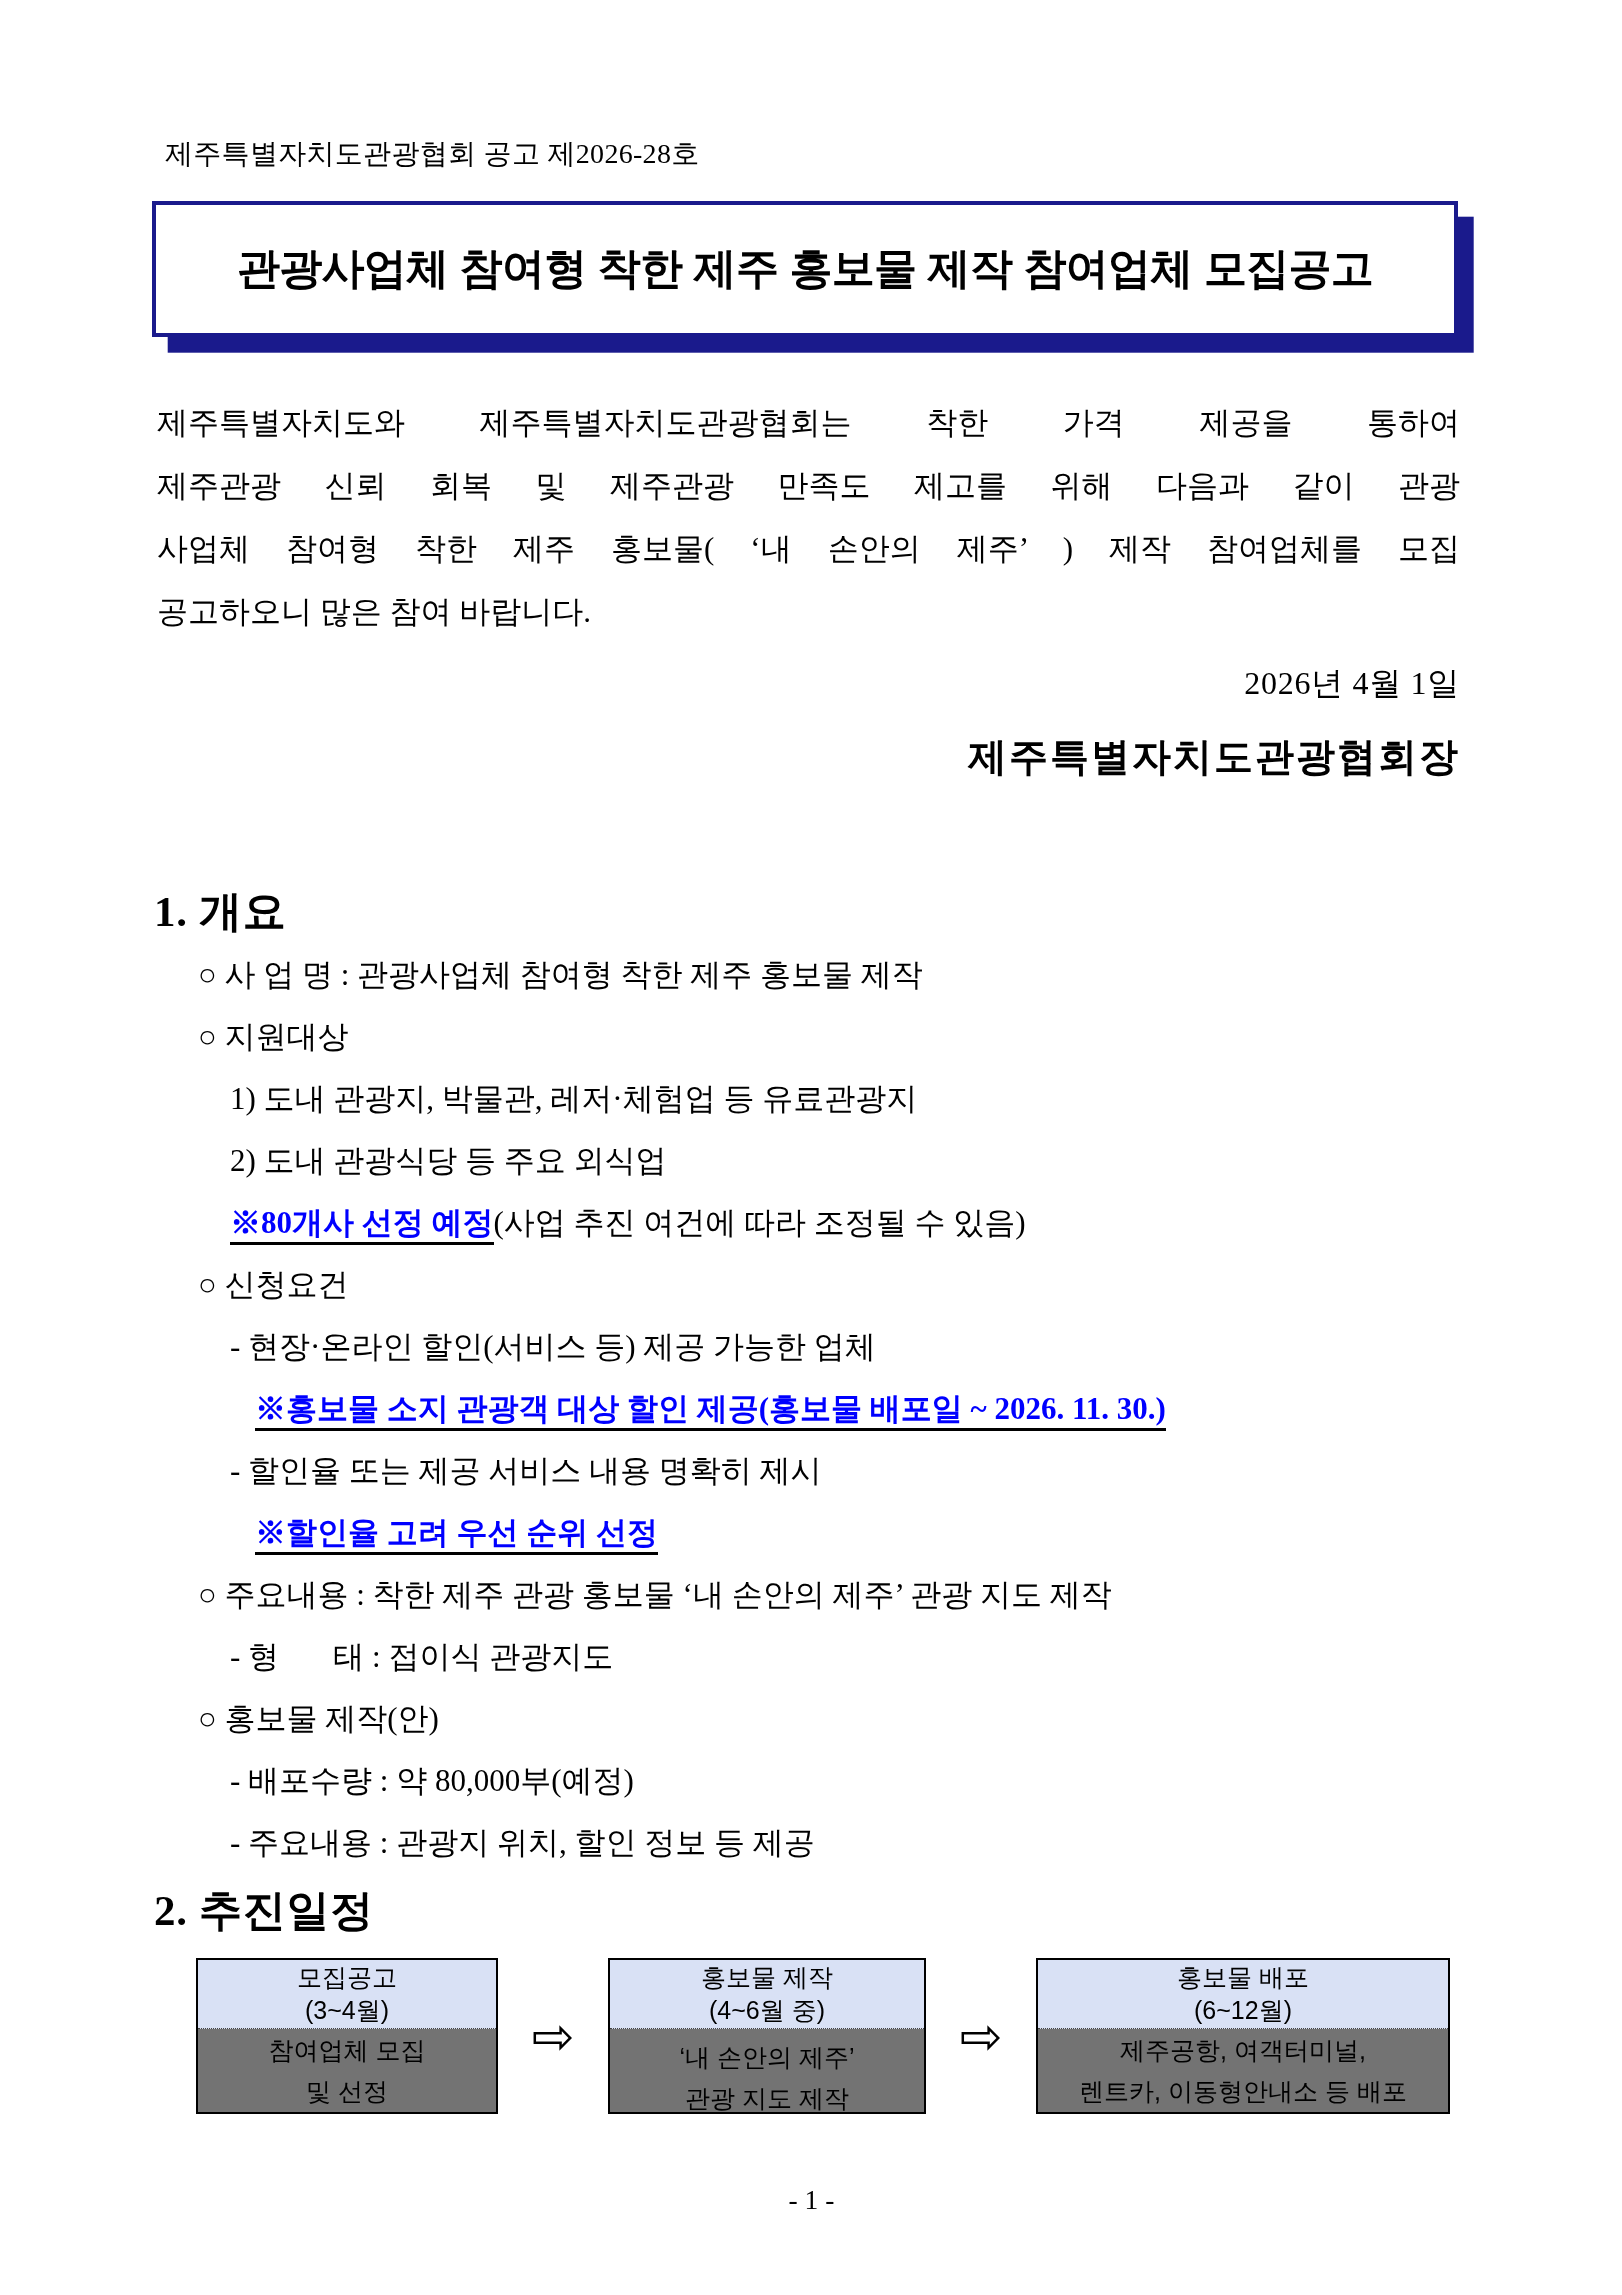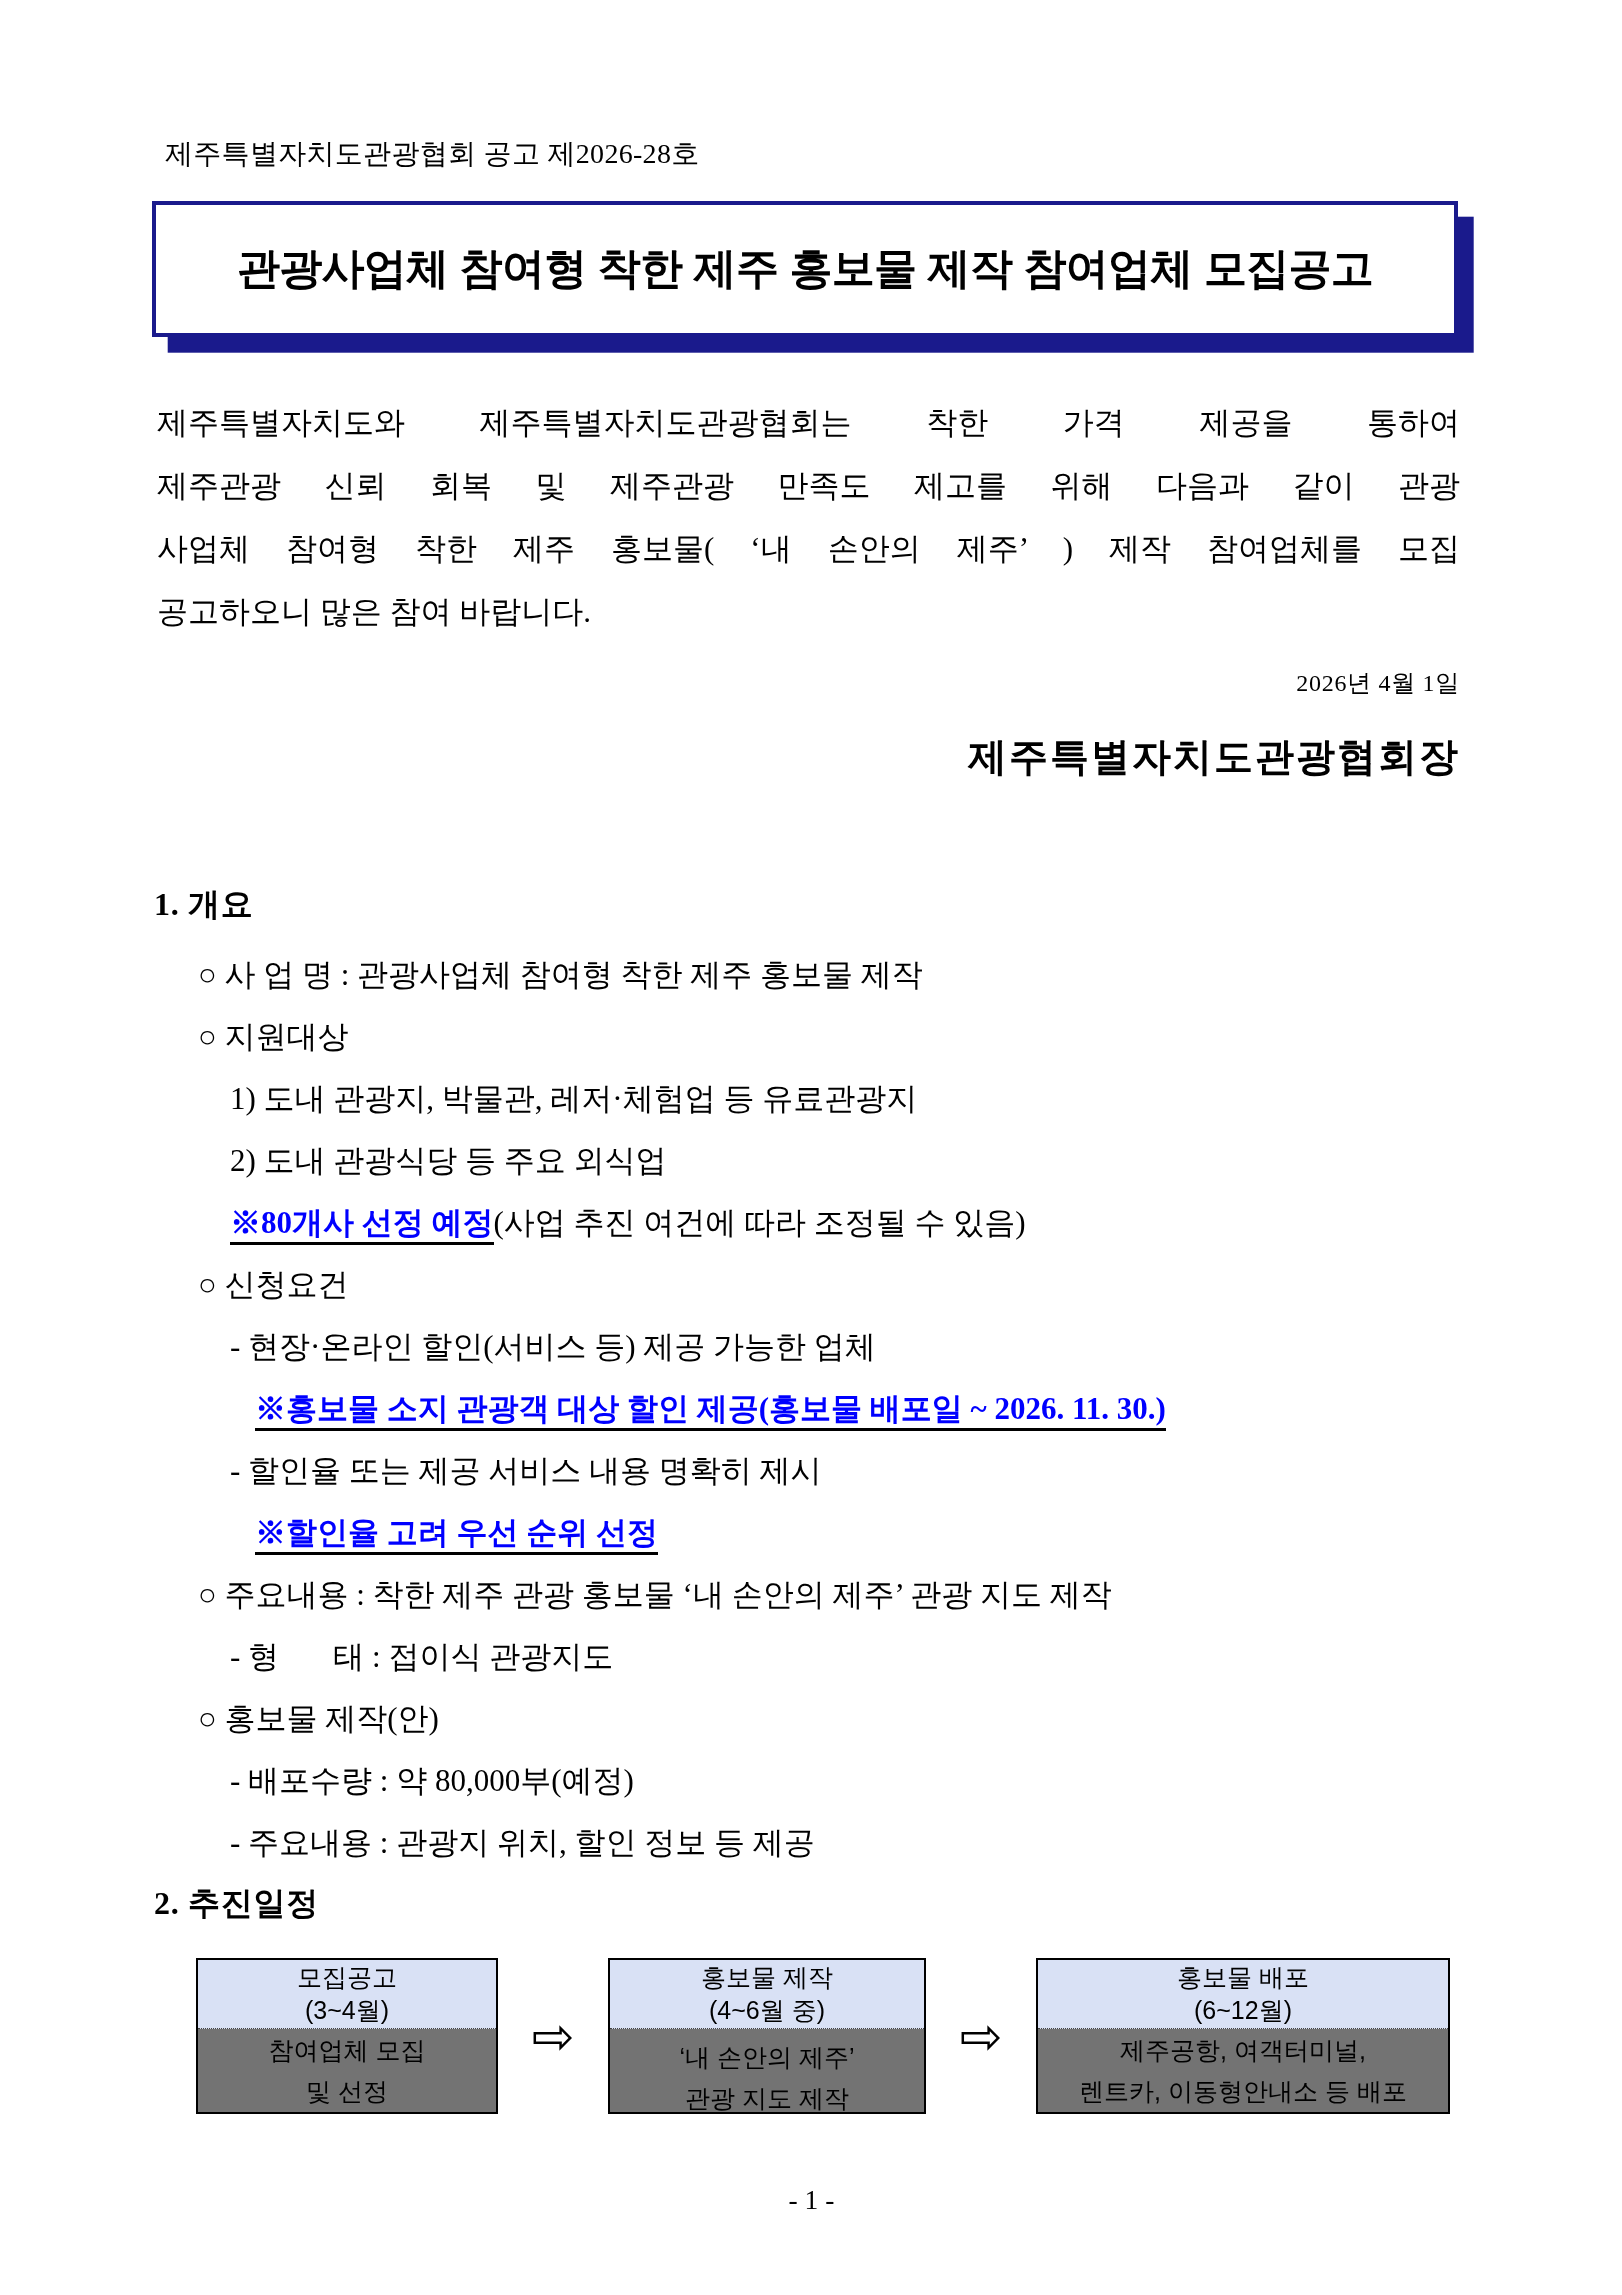--- a/index.html
+++ b/index.html
@@ -20,28 +20,28 @@
   }
   .title-text {
     font-family:"Liberation Sans","DejaVu Sans",sans-serif;
     font-weight:800; font-size:43px; letter-spacing:-0.7px; white-space:nowrap;
   }
   .intro { position:absolute; top:391px; left:157px; width:1303px; font-size:31px; }
   .intro .iline { line-height:63px; white-space:pre-wrap; }
   .intro .just { text-align:justify; text-align-last:justify; }
   .date-line {
     position:absolute; top:652px; left:157px; width:1303px;
-    text-align:right; font-size:24px; line-height:63px; letter-spacing:0.7px;
+    text-align:right; font-size:32px; line-height:63px; letter-spacing:0.7px;
   }
   .signer {
     position:absolute; top:724px; left:157px; width:1303px;
     text-align:right; font-size:39px; font-weight:700; letter-spacing:2px; line-height:65px;
   }
   .sec-heading {
-    position:absolute; left:154px; font-size:32px; font-weight:700;
+    position:absolute; left:154px; font-size:43px; font-weight:700;
     letter-spacing:0.7px; white-space:nowrap;
   }
   .sec1 { top:883px; }
   .sec2 { top:1882px; }
   .list { position:absolute; top:944px; left:157px; width:1315px; font-size:31px; }
   .line { line-height:62px; white-space:pre-wrap; }
   .lvl1 { padding-left:41px; }
   .lvl2 { padding-left:73px; }
   .lvl3 { padding-left:98px; }
   .bu {

